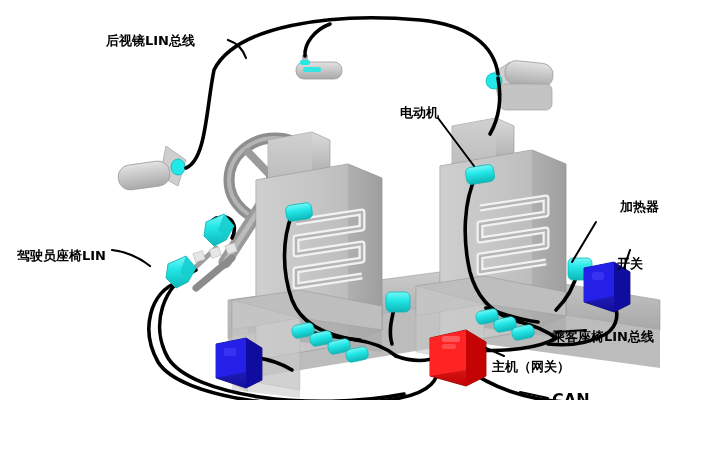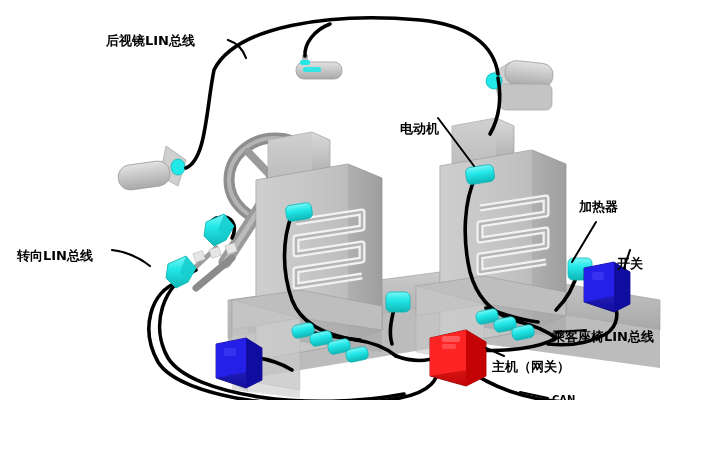--- a/index.html
+++ b/index.html
@@ -24,21 +24,21 @@
   .lbl {
     position: absolute;
     color: #000000;
     font-family: "DejaVu Sans", "Liberation Sans", sans-serif;
     font-size: 13px;
     font-weight: 700;
     line-height: 15px;
     white-space: pre;
     letter-spacing: 0px;
   }
-  .lbl.small { font-size: 10px; }
+  .lbl.small { font-size: 16px; }
   .wm {
     position: absolute;
     font-family: "DejaVu Sans", "Liberation Sans", sans-serif;
     white-space: pre;
   }
   .wm-grey {
     color: #b9b9b9;
     font-size: 19px;
     font-weight: 400;
     letter-spacing: 1px;
@@ -280,25 +280,25 @@
       <path d="M630,250 L624,268"></path>
       <path d="M556,332 L586,330"></path>
       <path d="M504,356 L486,348"></path>
       <path d="M548,398 L520,392"></path>
       <path d="M400,408 L372,400"></path>
     </g>
   </svg>
 
   <div class="lbl" style="left:106px; top:33px;">后视镜LIN总线</div>
 
-  <div class="lbl" style="left:17px; top:248px;">转向LIN总线</div>
-
-  <div class="lbl" style="left:400px; top:121px;">电动机</div>
-
-  <div class="lbl" style="left:579px; top:199px;">加热器</div>
+  <div class="lbl" style="left:17px; top:248px;">驾驶员座椅LIN</div>
+
+  <div class="lbl" style="left:400px; top:105px;">电动机</div>
+
+  <div class="lbl" style="left:620px; top:199px;">加热器</div>
 
   <div class="lbl" style="left:617px; top:233px;margin-top:23px;">开关</div>
 
   <div class="lbl" style="left:552px; top:329px;">乘客座椅LIN总线</div>
 
   <div class="lbl" style="left:492px; top:359px;">主机（网关）</div>
 
   <div class="lbl small" style="left:552px; top:392px;">CAN</div>
 
 

